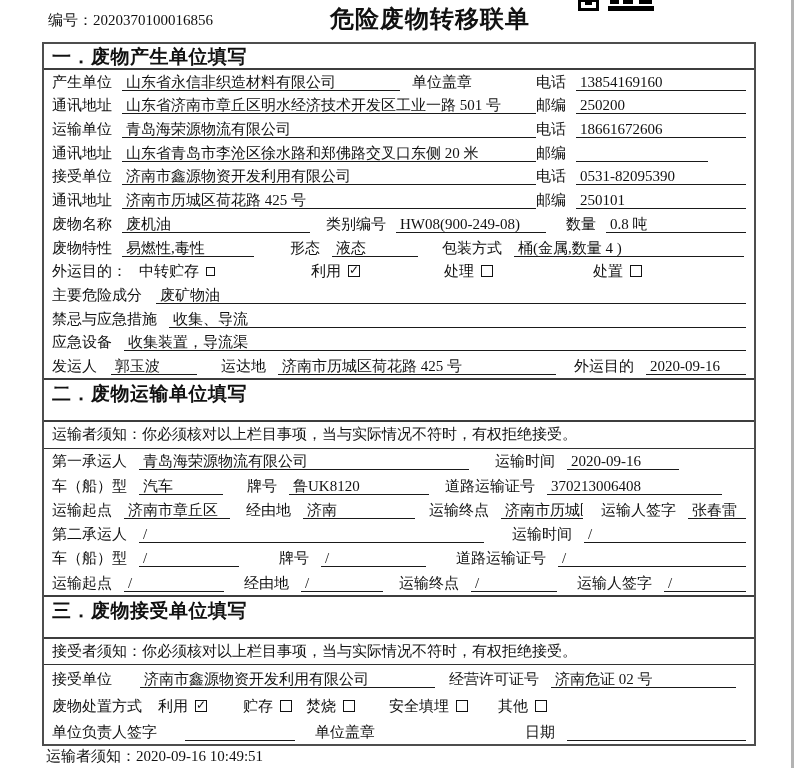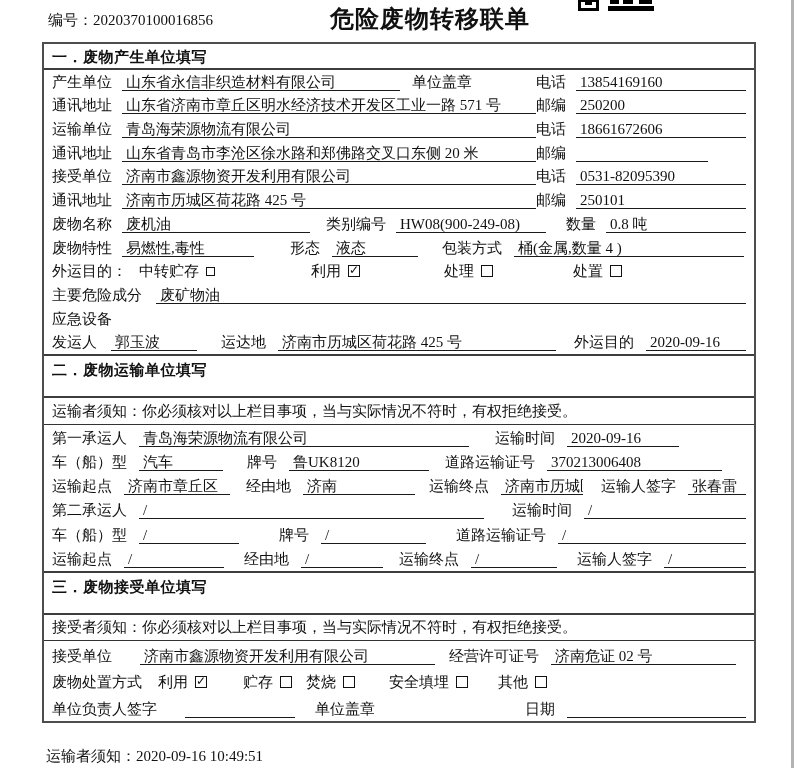--- a/index.html
+++ b/index.html
@@ -21,21 +21,21 @@
   .qr .q4 { left:30px; top:6px; width:46px; height:5px; }
   .qr .q5 { left:45px; top:0; width:10px; height:4px; }
   .qr .q6 { left:61px; top:0; width:13px; height:4px; }
   .edge { position:absolute; right:2px; top:0; width:3px; height:768px; background:#b3b3b3; }
 
   .box {
     position:absolute; left:42px; top:42px; width:714px;
     border:2px solid #4d4d4d; background:#fff;
   }
   .sec-head {
-    font-weight:bold; font-size:15px; line-height:18px;
+    font-weight:bold; font-size:19px; line-height:18px;
     padding:4px 8px 3px 8px; height:26px;
     border-bottom:2px solid #3d3d3d; letter-spacing:0.5px;
   }
   .sec-head.mid { border-top:2px solid #3d3d3d; height:44px; padding-top:5px; }
   .notice {
     font-size:15px; padding:0 8px; border-bottom:1px solid #333;
     display:flex; align-items:center;
   }
   .s2 .notice { height:27px; }
   .s3 .notice { height:26px; }
@@ -94,21 +94,21 @@
         <span class="u" style="width:278px;margin-left:10px">山东省永信非织造材料有限公司</span>
         <span class="lbl" style="margin-left:12px">单位盖章</span>
         <span class="rgt">
           <span class="lbl">电话</span>
           <span class="u grow">13854169160</span>
         </span>
       </div>
 
       <div class="row">
         <span class="lbl">通讯地址</span>
-        <span class="u" style="width:414px;margin-left:10px">山东省济南市章丘区明水经济技术开发区工业一路 571 号</span>
+        <span class="u" style="width:414px;margin-left:10px">山东省济南市章丘区明水经济技术开发区工业一路 501 号</span>
         <span class="rgt">
           <span class="lbl">邮编</span>
           <span class="u grow">250200</span>
         </span>
       </div>
 
       <div class="row">
         <span class="lbl">运输单位</span>
         <span class="u" style="width:414px;margin-left:10px">青岛海荣源物流有限公司</span>
         <span class="rgt">
@@ -175,36 +175,41 @@
           <span class="cb">
               <i>✓</i>
             </span>
         </span>
         <span class="opt" style="margin-left:84px">
           <span class="lbl">处理</span>
           <span class="cb">
               <i></i>
             </span>
         </span>
-        <span class="opt" style="margin-left:80px">
+        <span class="opt" style="margin-left:100px">
           <span class="lbl">处置</span>
           <span class="cb">
               <i></i>
             </span>
         </span>
       </div>
 
       <div class="row">
         <span class="lbl">主要危险成分</span>
         <span class="u grow" style="margin-left:14px">废矿物油</span>
       </div>
 
+      <div class="row">
+        <span class="lbl">禁忌与应急措施</span>
+        <span class="u grow" style="margin-left:12px">收集、导流</span>
+      </div>
 
       <div class="row">
         <span class="lbl">应急设备</span>
+        <span class="u grow" style="margin-left:12px">收集装置，导流渠</span>
       </div>
 
       <div class="row">
         <span class="lbl">发运人</span>
         <span class="u" style="width:86px;margin-left:14px">郭玉波</span>
         <span class="lbl" style="margin-left:24px">运达地</span>
         <span class="u" style="width:278px;margin-left:12px">济南市历城区荷花路 425 号</span>
         <span class="lbl" style="margin-left:18px">外运目的</span>
         <span class="u grow" style="margin-left:12px">2020-09-16</span>
       </div>

